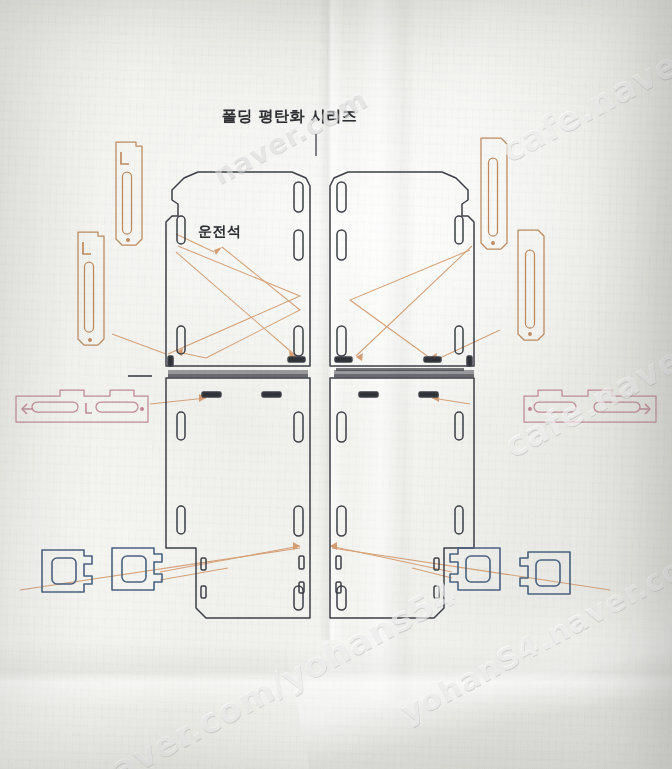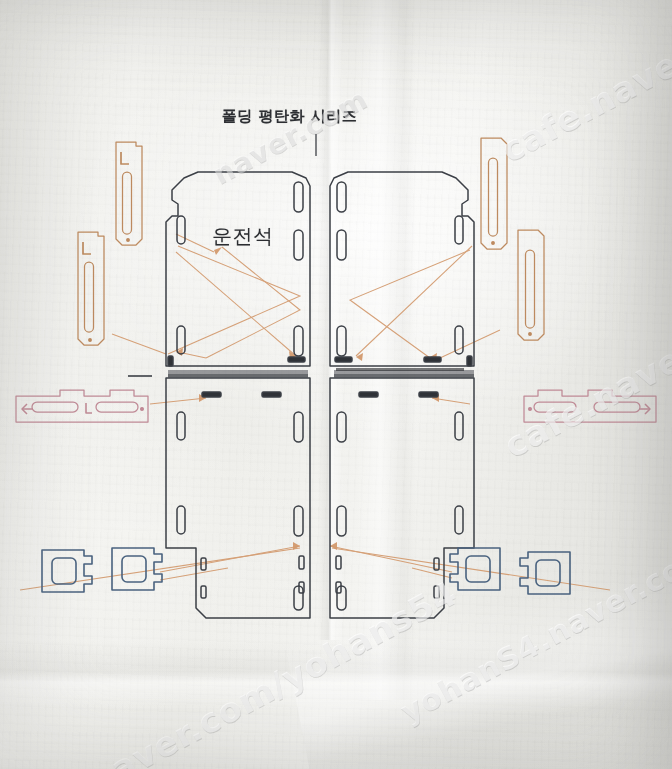--- a/index.html
+++ b/index.html
@@ -38,22 +38,22 @@
     box-shadow: inset 0 0 90px 20px rgba(140,140,135,0.22), inset -40px 0 70px -30px rgba(120,120,118,0.25);}
 
   svg.layer{position:absolute;left:0;top:0;width:672px;height:769px;}
 
   .title{
     position:absolute;left:0;top:107px;width:579px;text-align:center;
     font-size:15px;font-weight:bold;color:#2d2f33;letter-spacing:.5px;
     text-shadow:0 0 1px rgba(80,80,80,.35);
   }
   .seat-label{
-    position:absolute;left:212px;top:223px;
-    font-size:20px;font-weight:normal;color:#2b2d31;letter-spacing:.5px;
+    position:absolute;left:198px;top:223px;
+    font-size:14px;font-weight:bold;color:#2b2d31;letter-spacing:.5px;
     text-shadow:0 0 1px rgba(80,80,80,.3);
   }
   .wm{
     position:absolute;color:rgba(255,255,255,0.62);
     font-size:34px;font-weight:bold;letter-spacing:1px;
     text-shadow:0 1px 0 rgba(120,120,118,0.26);
     white-space:nowrap;pointer-events:none;user-select:none;
   }
   .wm.small{font-size:30px;}
   .wm1{left:-26px;top:690px;transform:rotate(-28deg);}

